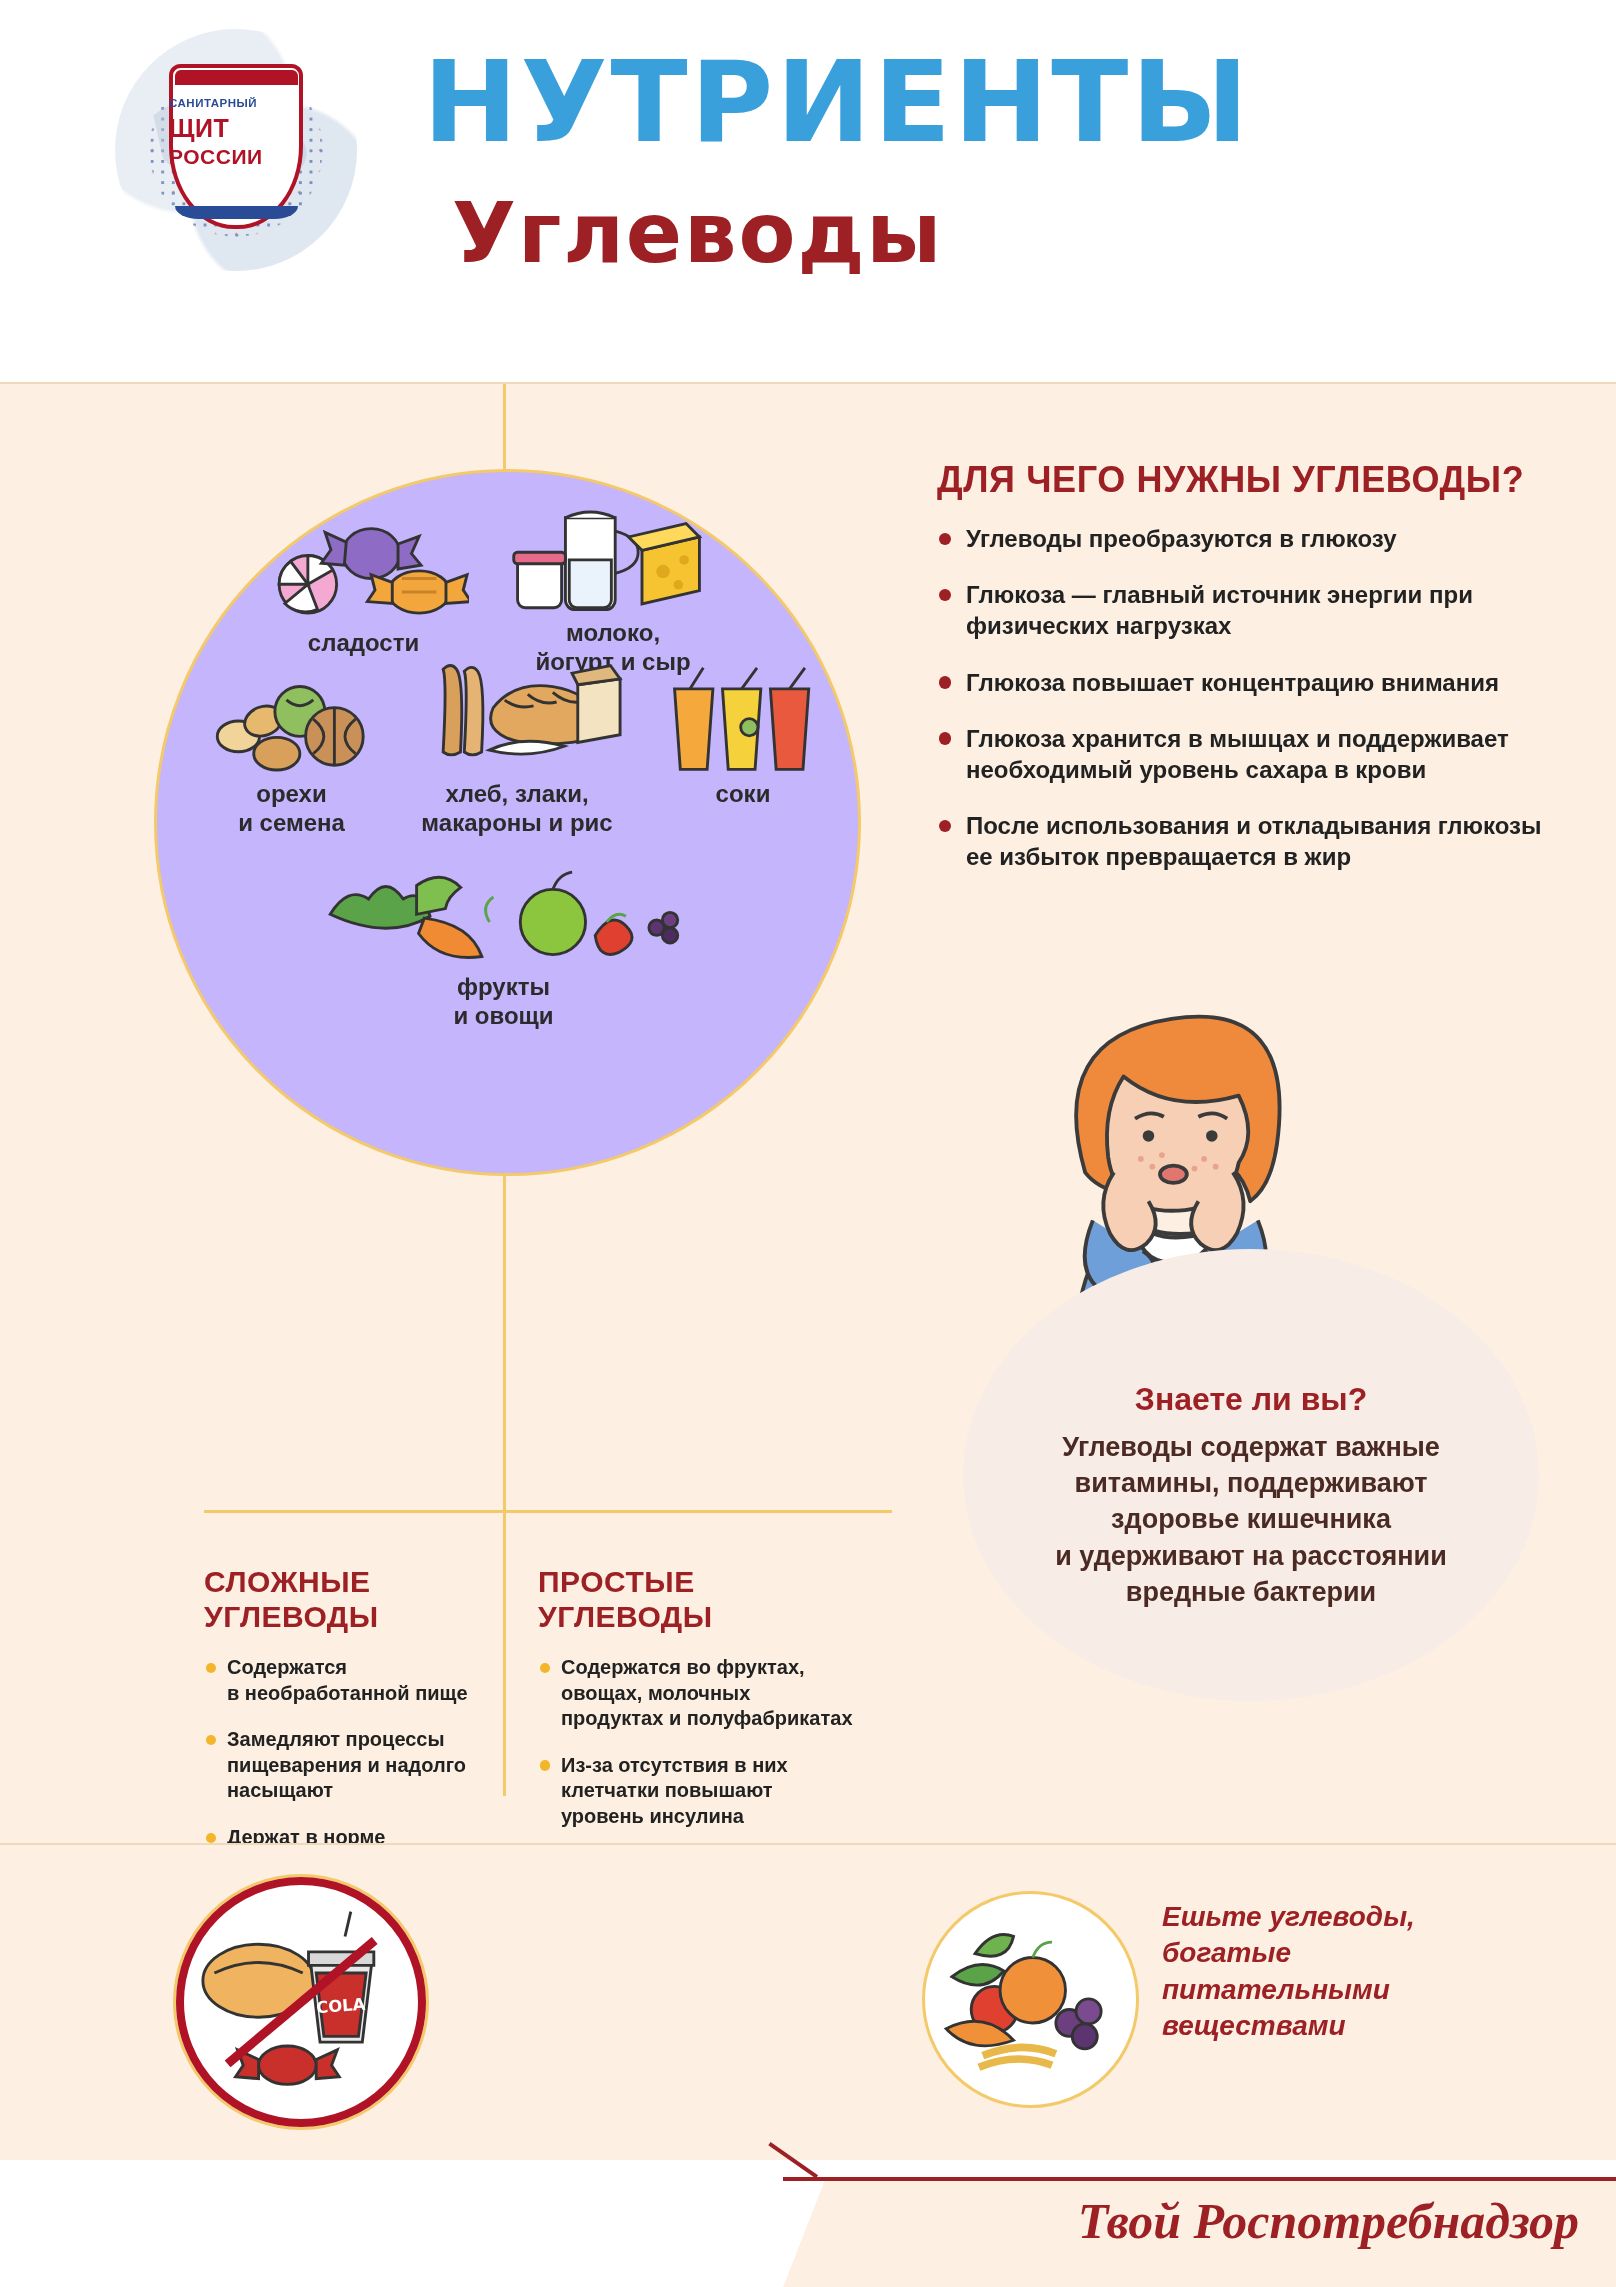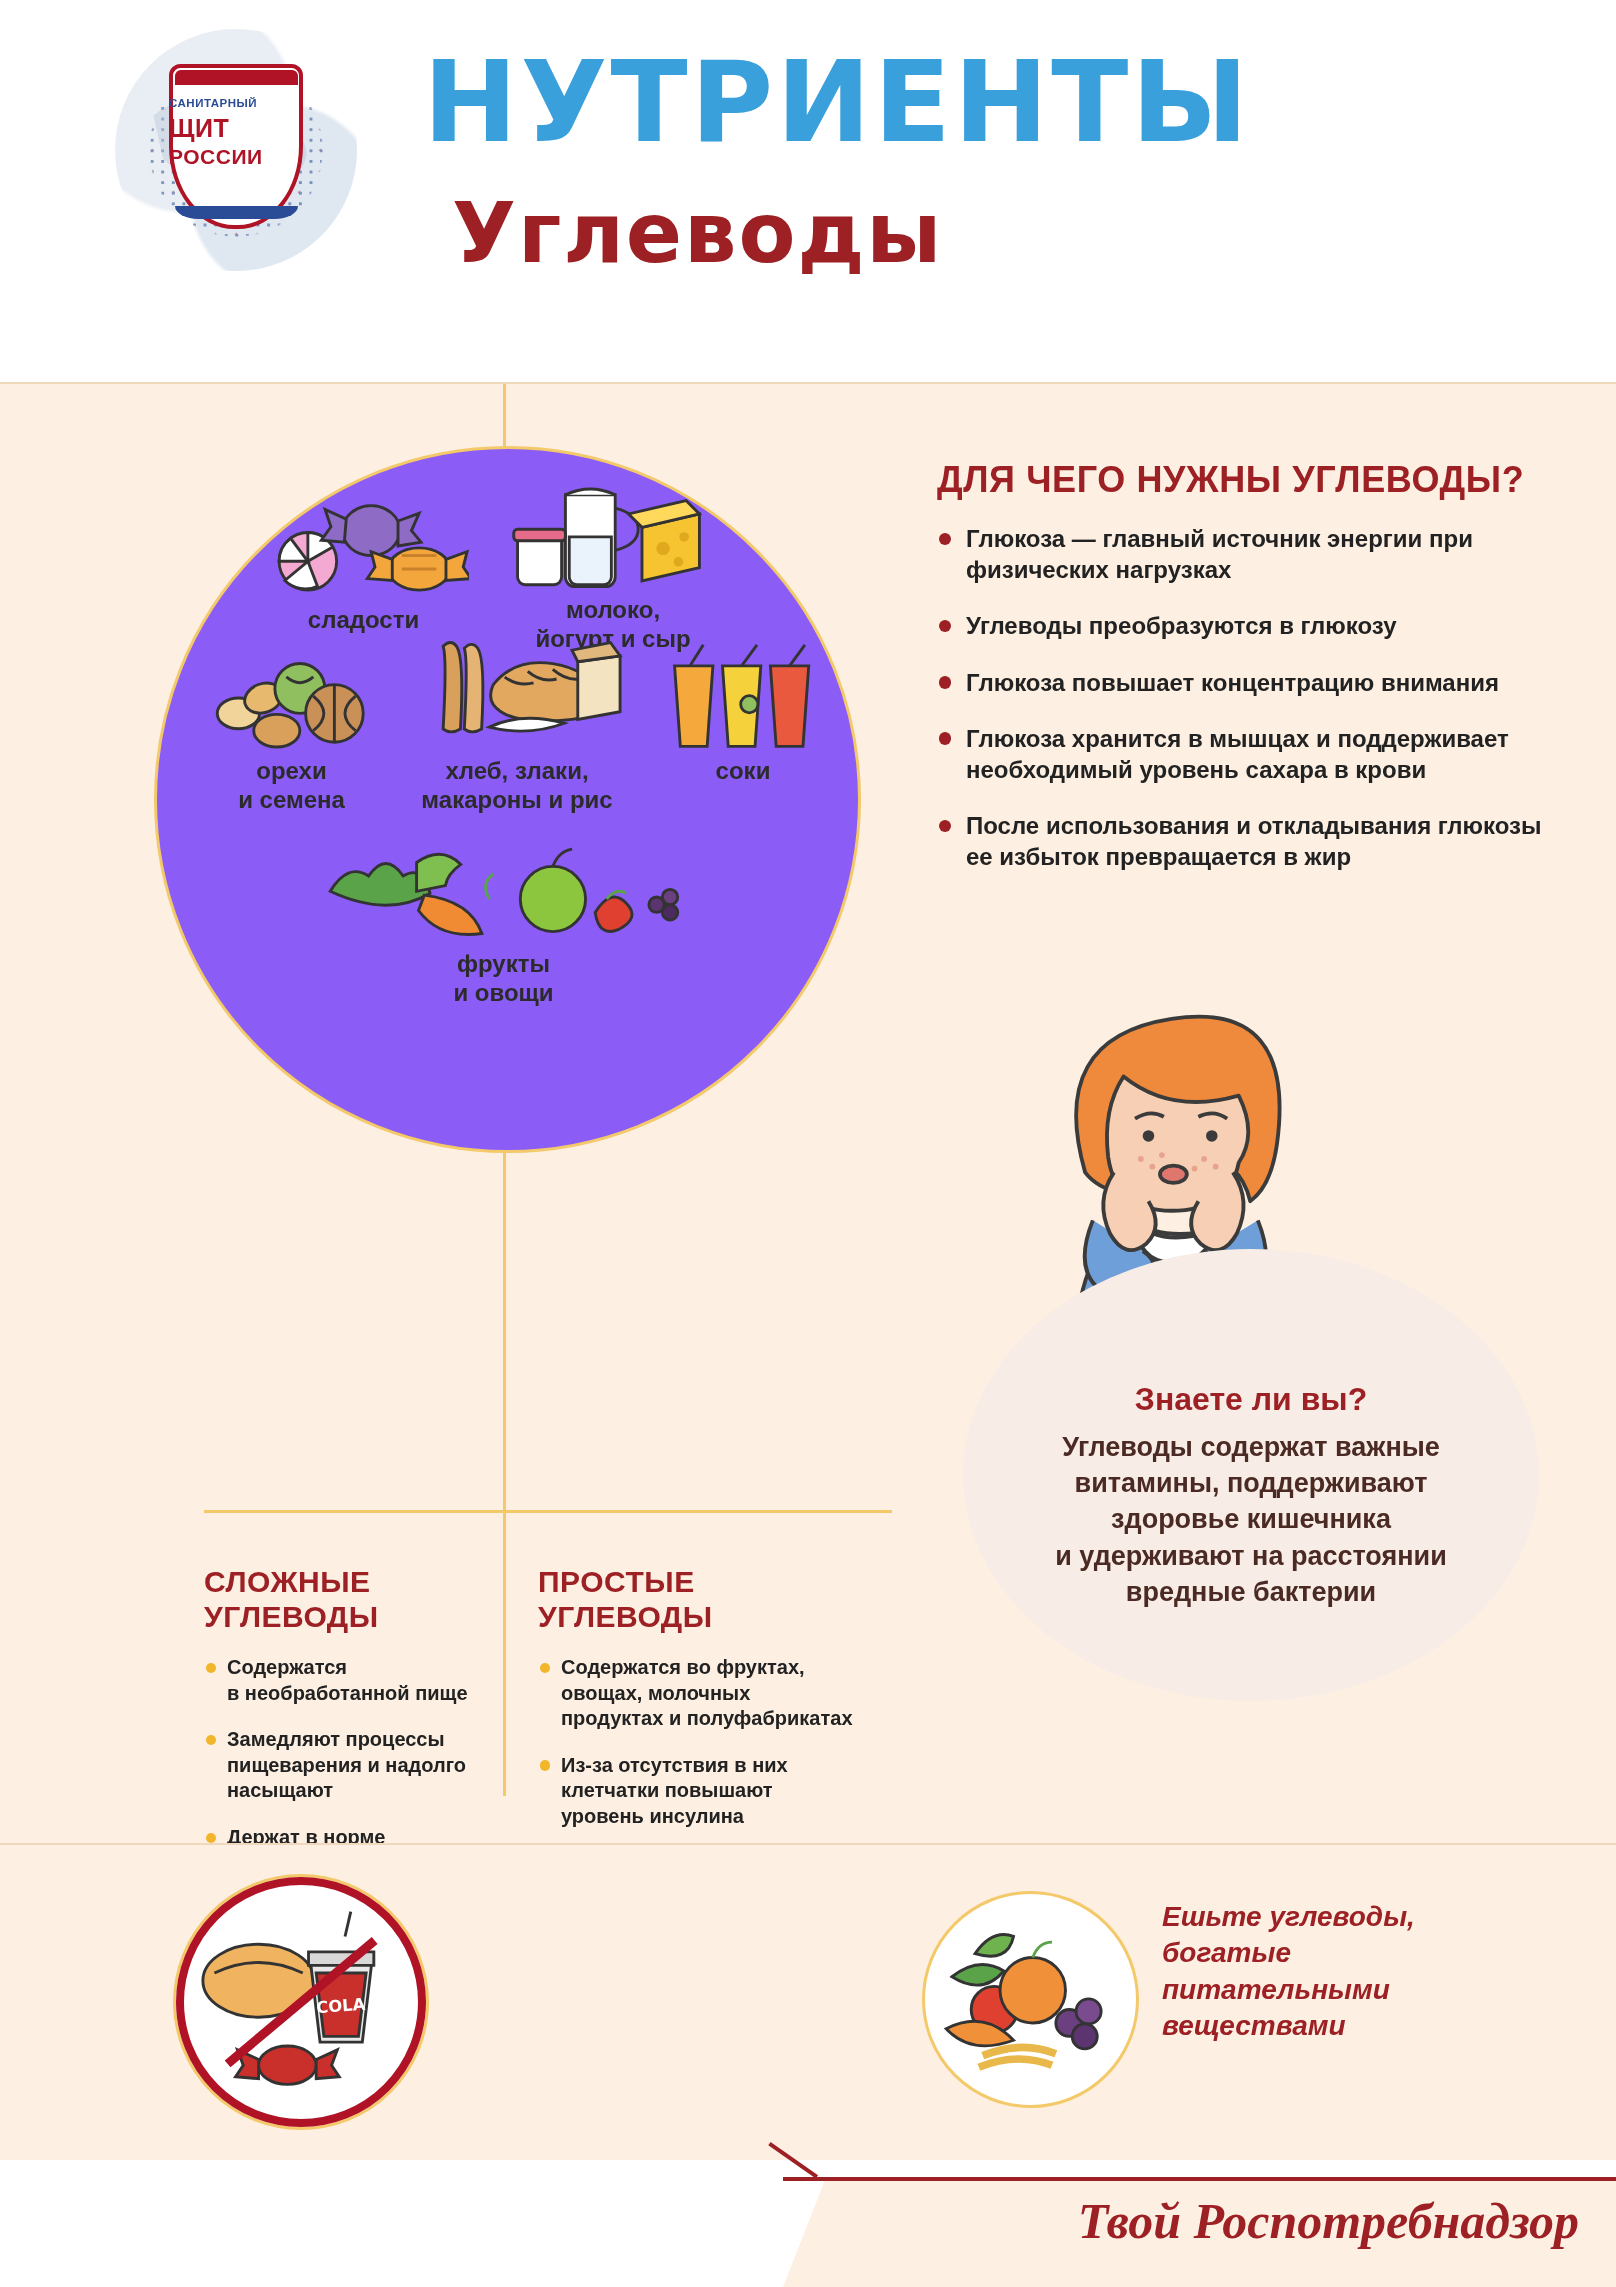--- a/index.html
+++ b/index.html
@@ -134,24 +134,24 @@
   .divider-h {
     position: absolute;
     left: 204px; top: 1126px;
     width: 688px; height: 2.9px;
     background: #f3c96a;
   }
 
   
   .food-circle {
     position: absolute;
-    left: 154px; top: 62px;
+    left: 154px; top: 85px;
     width: 701px; height: 701px;
     border-radius: 50%;
-    background: #8b5cf6;
+    background: #c4b5fd;
     border: 3.8px solid #f3c96a;
   }
   .fc-label {
     position: absolute;
     text-align: center;
     font-size: 24px;
     line-height: 1.22;
     color: #2b2b2b;
     font-weight: 600;
     white-space: pre-line;
@@ -474,22 +474,22 @@
           <circle cx="374" cy="92" r="8" fill="#4d2b60"></circle>
         </g>
       </svg>
     </div>
     <div class="fc-label" style="left:183px;top:500px;width:327px;">фрукты
 и овощи</div>
   </div>
 
   <div class="right-title">ДЛЯ ЧЕГО НУЖНЫ УГЛЕВОДЫ?</div>
   <div class="bullet-list">
+    <div class="bl-item">Углеводы преобразуются в глюкозу</div>
     <div class="bl-item">Глюкоза — главный источник энергии при физических нагрузках</div>
-    <div class="bl-item">Углеводы преобразуются в глюкозу</div>
     <div class="bl-item">Глюкоза повышает концентрацию внимания</div>
     <div class="bl-item">Глюкоза хранится в мышцах и поддерживает необходимый уровень сахара в крови</div>
     <div class="bl-item">После использования и откладывания глюкозы ее избыток превращается в жир</div>
   </div>
 
   <div class="girl">
     <svg viewBox="0 0 420 470" width="403" height="452">
       <g stroke="#3b3b3b" stroke-width="4" stroke-linejoin="round">
         <path d="M120 250 q-40-140 90-160 q130-20 110 130 q-6 44 -28 60 q-10 -44 -56 -48 q-60 -6 -78 40 q-26 -6 -38 -22Z" fill="#ef8a3c"></path>
         <path d="M160 150 q50 40 120 20 q20 40 0 70 q-10 50 -70 50 q-58 0 -66 -56 q-6 -50 16 -84Z" fill="#f6cfb5"></path>

